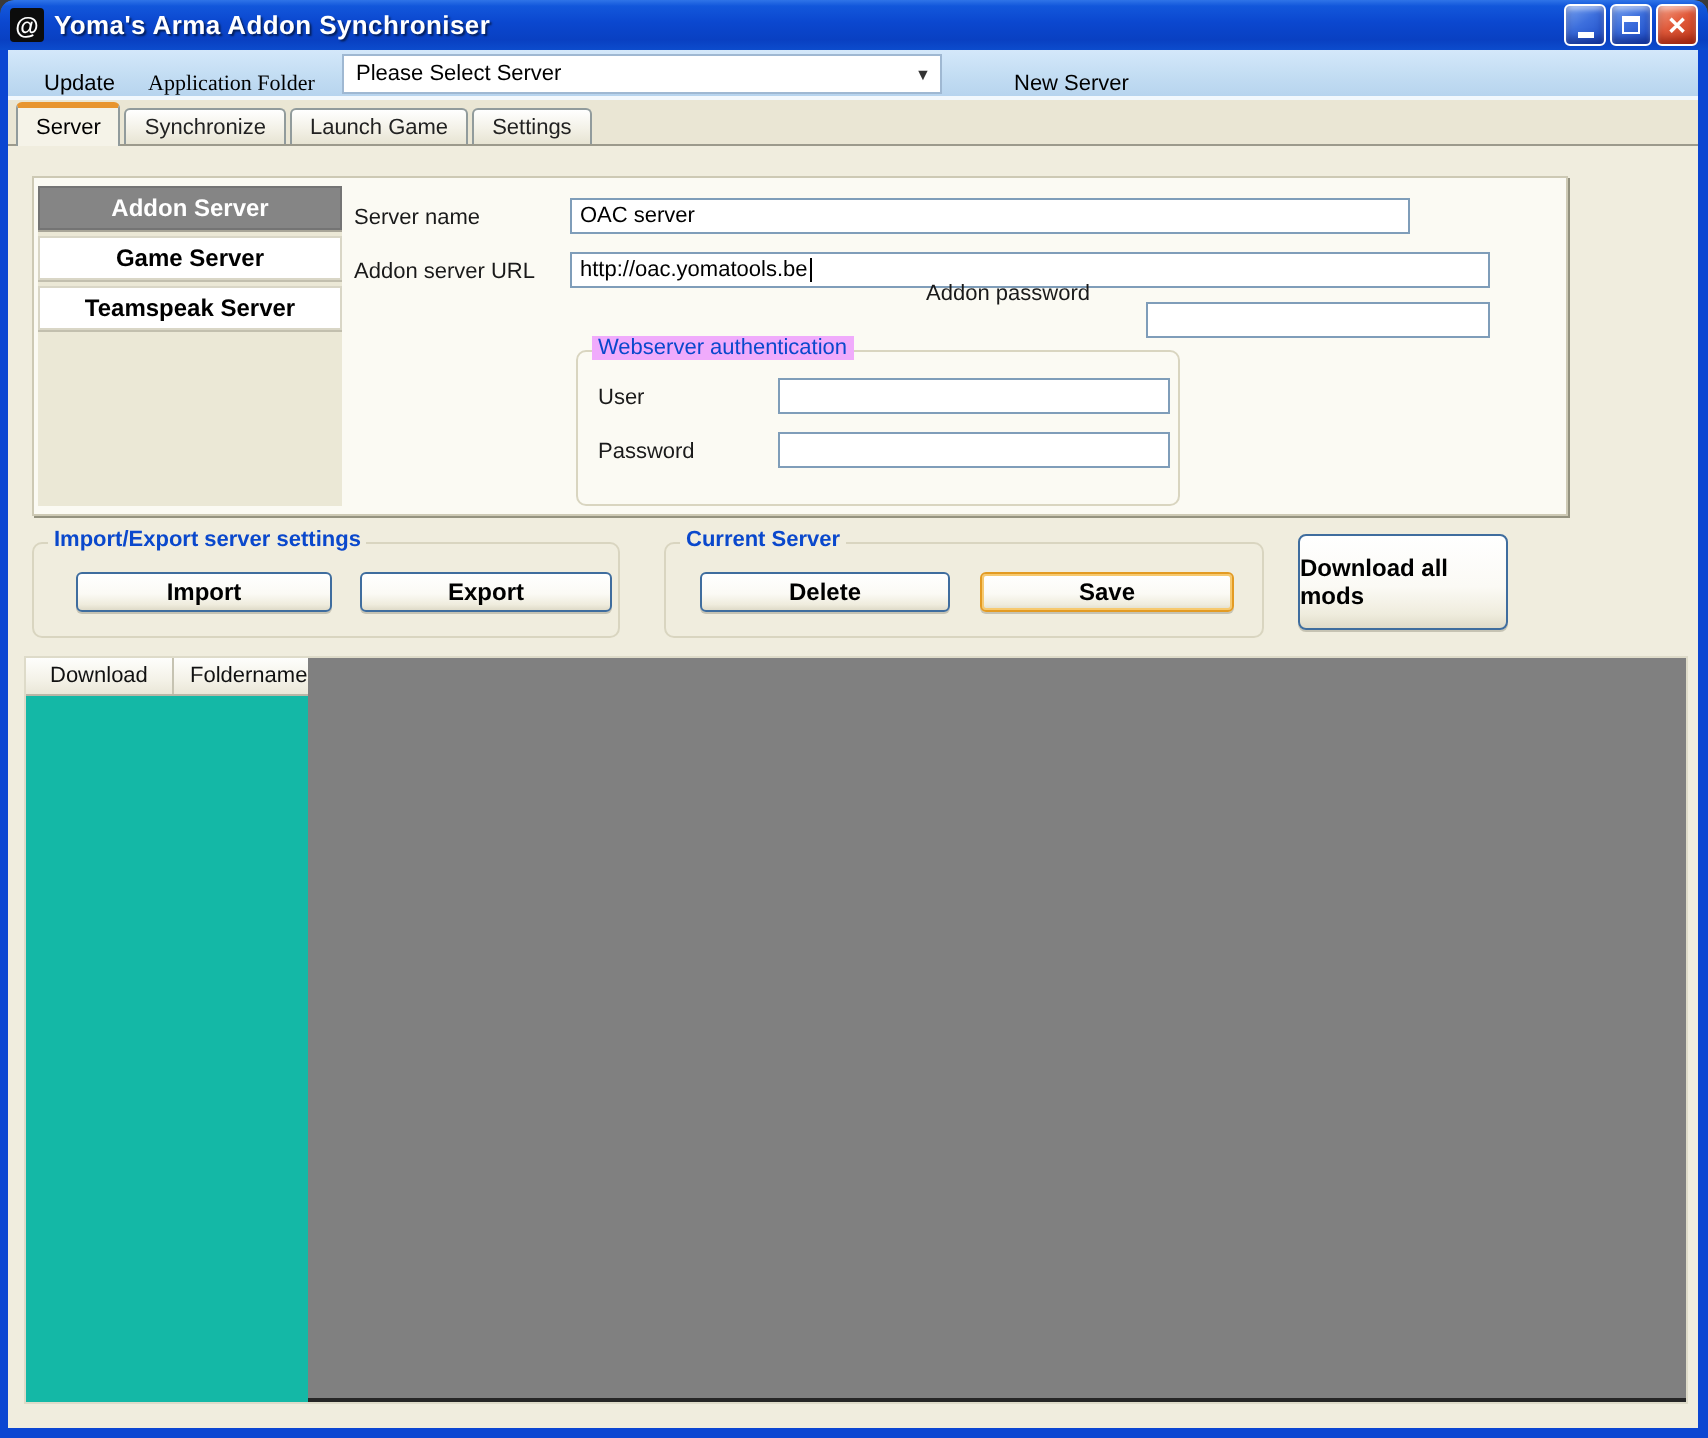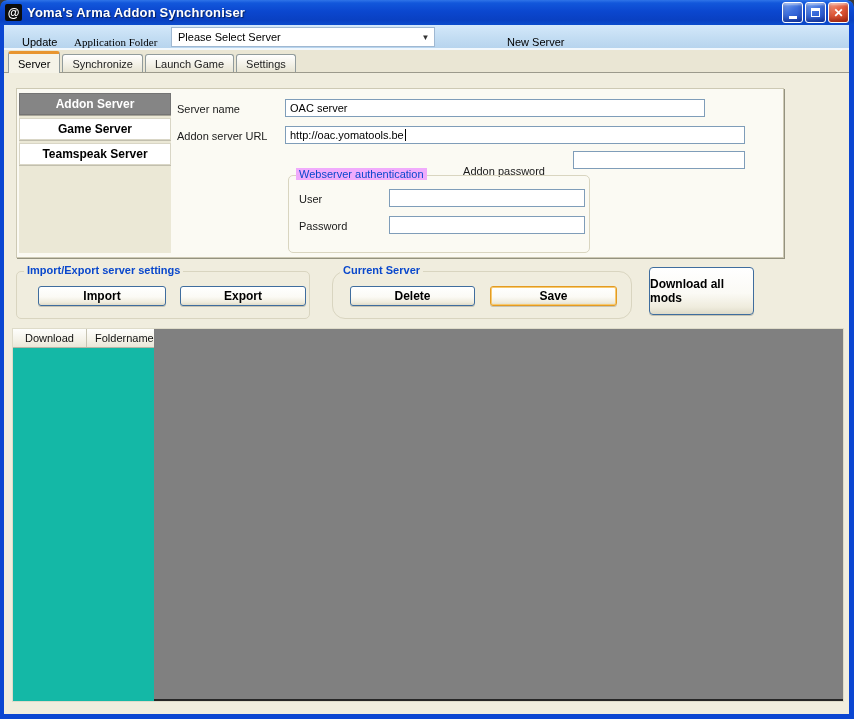--- a/index.html
+++ b/index.html
@@ -43,21 +43,21 @@
   }
 
   
   .toolbar {
     height:25px; flex:none; position:relative;
     background:linear-gradient(180deg,#d4e8fa 0%,#c3ddf3 55%,#b7d4ee 100%);
     border-bottom:2px solid #f2f8fd;
   }
   .toolbar .tb-item { position:absolute; top:0; height:33px; display:flex; align-items:center; cursor:default; padding:0 2px; }
   .combobox {
-    position:absolute; left:167px; top:2px; width:264px; height:20px;
+    position:absolute; left:167px; top:2px; width:300px; height:20px;
     background:#fff; border:1px solid #9fb8d2; display:flex; align-items:center; cursor:pointer;
   }
   .combobox .combo-text { padding-left:6px; flex:1; }
   .combobox .combo-arrow { width:17px; text-align:center; font-size:8px; color:#333; flex:none; }
 
   
   .tabstrip {
     height:23px; flex:none; display:flex; align-items:flex-end; padding-left:4px;
     background:#eae6d4; border-bottom:1px solid #9c9a8c; position:relative;
   }
@@ -185,39 +185,39 @@
 
         <div class="flabel" style="left:160px; top:14px;">Server name</div>
         <input class="textbox" style="left: 268px; top: 10px; width: 420px;" type="text" value="OAC server">
 
         <div class="flabel" style="left:160px; top:41px;">Addon server URL</div>
         <div class="textbox" style="left:268px; top:37px; width:460px;">
           <span>http://oac.yomatools.be</span>
           <span class="caret"></span>
         </div>
 
-        <div class="flabel" style="left:420px; top:76px; width:108px; text-align:right;">Addon password</div>
+        <div class="flabel" style="left:420px; top:52px; width:108px; text-align:right;">Addon password</div>
         <input class="textbox" style="left: 556px; top: 62px; width: 172px;" type="password" value="">
 
         <div class="groupbox" style="left:271px; top:86px; width:302px; height:78px;">
           <span class="legend on-panel normal">Webserver authentication</span>
           <div class="flabel" style="left:10px; top:17px;">User</div>
           <input class="textbox" style="left: 100px; top: 13px; width: 196px;" type="text" value="">
           <div class="flabel" style="left:10px; top:44px;">Password</div>
           <input class="textbox" style="left: 100px; top: 40px; width: 196px;" type="password" value="">
         </div>
       </div>
 
       <div class="groupbox" style="left:12px; top:198px; width:294px; height:48px;">
         <span class="legend on-pane">Import/Export server settings</span>
         <div class="xp-btn" style="left:21px; top:14px; width:128px; height:20px;">Import</div>
         <div class="xp-btn" style="left:163px; top:14px; width:126px; height:20px;">Export</div>
       </div>
 
-      <div class="groupbox" style="left:328px; top:198px; width:300px; height:48px;border-radius:13px;">
+      <div class="groupbox" style="left:328px; top:198px; width:300px; height:48px;">
         <span class="legend on-pane">Current Server</span>
         <div class="xp-btn" style="left:17px; top:14px; width:125px; height:20px;">Delete</div>
         <div class="xp-btn focused" style="left:157px; top:14px; width:127px; height:20px;">Save</div>
       </div>
 
       <div class="xp-btn big-btn" style="left:645px; top:194px; width:105px; height:48px; border-radius:4px;">Download all mods</div>
 
       <div class="listview">
         <div class="list-header">
           <div class="list-col col-download">Download</div>

